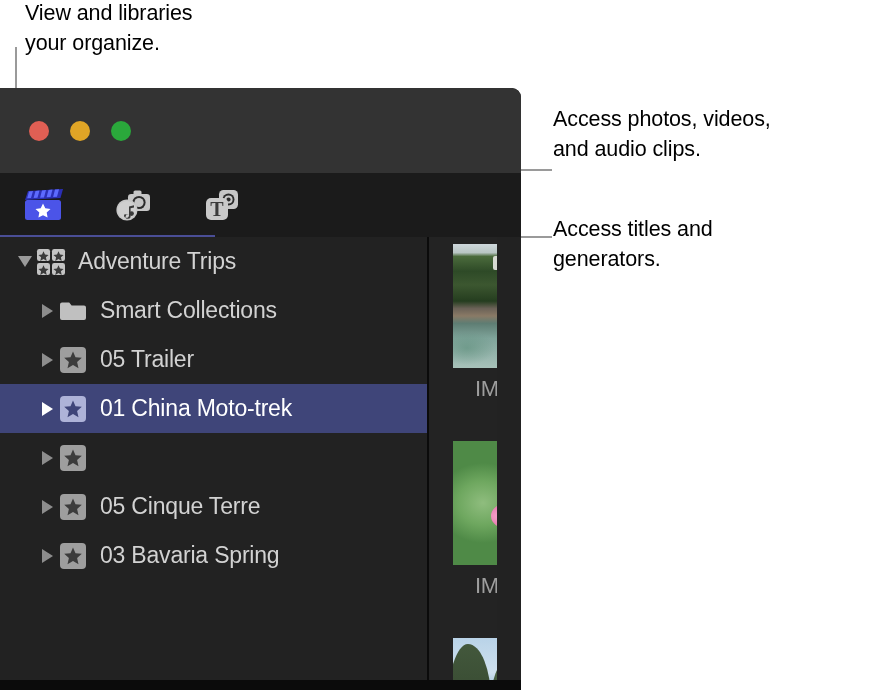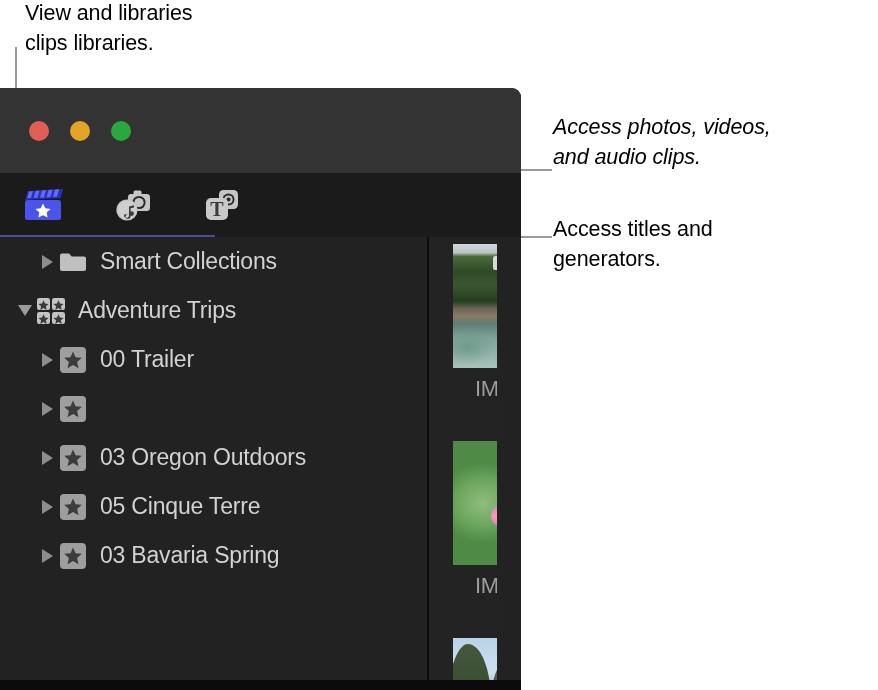--- a/index.html
+++ b/index.html
@@ -21,21 +21,21 @@
   .callout-text {
     position: absolute;
     color: #000000;
     font-size: 21.5px;
     line-height: 30px;
     font-family: "Liberation Sans", sans-serif;
     white-space: pre;
     letter-spacing: -0.1px;
   }
   #callout-libraries-text { left: 25px; top: -2px; }
-  #callout-media-text     { left: 553px; top: 112px; font-style: italic; }
+  #callout-media-text     { left: 553px; top: 104px; }
   #callout-titles-text    { left: 553px; top: 214px; }
 
   .leader { position: absolute; background: #9a9a9a; }
   .leader-v { width: 2px; }
   .leader-h { height: 2px; }
 
   
   #leader-libraries-v { left: 15px; top: 47px; width: 2px; height: 156px; }
   #leader-libraries-h { left: 15px; top: 201px; width: 30px; height: 2px; }
 
@@ -294,21 +294,21 @@
     position: absolute;
     left: 0; top: 680px;
     width: 521px; height: 10px;
     background: #0b0b0b;
   }
 </style>
 </head>
 <body>
 
 <div class="callout-text" id="callout-libraries-text"><span>View and libraries</span>
-<span>clips libraries.</span></div>
+<span>your organize.</span></div>
 
 <div class="callout-text" id="callout-media-text"><span>Access photos, videos,</span>
 <span>and audio clips.</span></div>
 
 <div class="callout-text" id="callout-titles-text"><span>Access titles and</span>
 <span>generators.</span></div>
 
 <div class="leader leader-v" id="leader-libraries-v"></div>
 <div class="leader leader-h" id="leader-libraries-h"></div>
 <div class="leader leader-v" id="leader-media-v"></div>
@@ -396,31 +396,20 @@
         <circle cx="28.5" cy="13.5" r="2.1" fill="#2a2a2a"></circle>
         <rect x="6" y="12" width="22" height="22" rx="5" fill="#c9c9c9"></rect>
         <text x="17" y="29.5" font-family="Liberation Serif, serif" font-size="20" font-weight="bold" fill="#3b3b3b" text-anchor="middle">T</text>
       </svg>
     </div>
 
     <div id="icon-bar-active-underline"></div>
   </div>
 
   <div id="sidebar">
-      <div class="sidebar-row lvl-1">
-        <div class="disclosure">
-          <div class="tri tri-right"></div>
-        </div>
-        <div class="row-icon">
-          <svg width="28" height="24" viewBox="0 0 28 24">
-            <path d="M1 5.5 A2 2 0 0 1 3 3.5 H10.2 L12.6 6.6 H25 A2 2 0 0 1 27 8.6 V19 A2 2 0 0 1 25 21 H3 A2 2 0 0 1 1 19 Z" fill="#c0c0c0"></path>
-          </svg>
-        </div>
-        <div class="row-label">Smart Collections</div>
-      </div>
       <div class="sidebar-row lvl-0">
         <div class="disclosure">
           <div class="tri tri-down"></div>
         </div>
         <div class="row-icon">
           <svg width="30" height="28" viewBox="0 0 30 28">
             <rect x="1" y="1" width="13" height="12" rx="2.2" fill="#c3c3c3"></rect>
             <path d="M7.5 3.2 L9 6.6 L12.6 6.9 L9.9 9.3 L10.7 12.9 L7.5 11 L4.3 12.9 L5.1 9.3 L2.4 6.9 L6 6.6 Z" fill="#3a3a3a"></path>
             <rect x="16" y="1" width="13" height="12" rx="2.2" fill="#c3c3c3"></rect>
             <path d="M22.5 3.2 L24 6.6 L27.6 6.9 L24.9 9.3 L25.7 12.9 L22.5 11 L19.3 12.9 L20.1 9.3 L17.4 6.9 L21 6.6 Z" fill="#3a3a3a"></path>
@@ -430,49 +419,60 @@
             <path d="M22.5 17.2 L24 20.6 L27.6 20.9 L24.9 23.3 L25.7 26.9 L22.5 25 L19.3 26.9 L20.1 23.3 L17.4 20.9 L21 20.6 Z" fill="#3a3a3a"></path>
           </svg>
         </div>
         <div class="row-label">Adventure Trips</div>
       </div>
       <div class="sidebar-row lvl-1">
         <div class="disclosure">
           <div class="tri tri-right"></div>
         </div>
         <div class="row-icon">
+          <svg width="28" height="24" viewBox="0 0 28 24">
+            <path d="M1 5.5 A2 2 0 0 1 3 3.5 H10.2 L12.6 6.6 H25 A2 2 0 0 1 27 8.6 V19 A2 2 0 0 1 25 21 H3 A2 2 0 0 1 1 19 Z" fill="#c0c0c0"></path>
+          </svg>
+        </div>
+        <div class="row-label">Smart Collections</div>
+      </div>
+      <div class="sidebar-row lvl-1">
+        <div class="disclosure">
+          <div class="tri tri-right"></div>
+        </div>
+        <div class="row-icon">
           <svg width="28" height="28" viewBox="0 0 28 28">
             <rect x="1" y="1" width="26" height="26" rx="4" fill="#9e9e9e"></rect>
             <path d="M14 5.4 L16.5 11.2 L22.8 11.8 L18.1 16 L19.5 22.2 L14 18.9 L8.5 22.2 L9.9 16 L5.2 11.8 L11.5 11.2 Z" fill="#3c3c3c"></path>
           </svg>
         </div>
-        <div class="row-label">00 Trailer</div>
+        <div class="row-label">05 Trailer</div>
+      </div>
+      <div class="sidebar-row lvl-1 selected">
+        <div class="disclosure">
+          <div class="tri tri-right"></div>
+        </div>
+        <div class="row-icon">
+          <svg width="28" height="28" viewBox="0 0 28 28">
+            <rect x="1" y="1" width="26" height="26" rx="4" fill="#aeb3d8"></rect>
+            <path d="M14 5.4 L16.5 11.2 L22.8 11.8 L18.1 16 L19.5 22.2 L14 18.9 L8.5 22.2 L9.9 16 L5.2 11.8 L11.5 11.2 Z" fill="#3f4579"></path>
+          </svg>
+        </div>
+        <div class="row-label">01 China Moto-trek</div>
       </div>
       <div class="sidebar-row lvl-1">
         <div class="disclosure">
           <div class="tri tri-right"></div>
         </div>
         <div class="row-icon">
           <svg width="28" height="28" viewBox="0 0 28 28">
             <rect x="1" y="1" width="26" height="26" rx="4" fill="#9e9e9e"></rect>
             <path d="M14 5.4 L16.5 11.2 L22.8 11.8 L18.1 16 L19.5 22.2 L14 18.9 L8.5 22.2 L9.9 16 L5.2 11.8 L11.5 11.2 Z" fill="#3c3c3c"></path>
           </svg>
         </div>
-      </div>
-      <div class="sidebar-row lvl-1">
-        <div class="disclosure">
-          <div class="tri tri-right"></div>
-        </div>
-        <div class="row-icon">
-          <svg width="28" height="28" viewBox="0 0 28 28">
-            <rect x="1" y="1" width="26" height="26" rx="4" fill="#9e9e9e"></rect>
-            <path d="M14 5.4 L16.5 11.2 L22.8 11.8 L18.1 16 L19.5 22.2 L14 18.9 L8.5 22.2 L9.9 16 L5.2 11.8 L11.5 11.2 Z" fill="#3c3c3c"></path>
-          </svg>
-        </div>
-        <div class="row-label">03 Oregon Outdoors</div>
       </div>
       <div class="sidebar-row lvl-1">
         <div class="disclosure">
           <div class="tri tri-right"></div>
         </div>
         <div class="row-icon">
           <svg width="28" height="28" viewBox="0 0 28 28">
             <rect x="1" y="1" width="26" height="26" rx="4" fill="#9e9e9e"></rect>
             <path d="M14 5.4 L16.5 11.2 L22.8 11.8 L18.1 16 L19.5 22.2 L14 18.9 L8.5 22.2 L9.9 16 L5.2 11.8 L11.5 11.2 Z" fill="#3c3c3c"></path>
           </svg>

